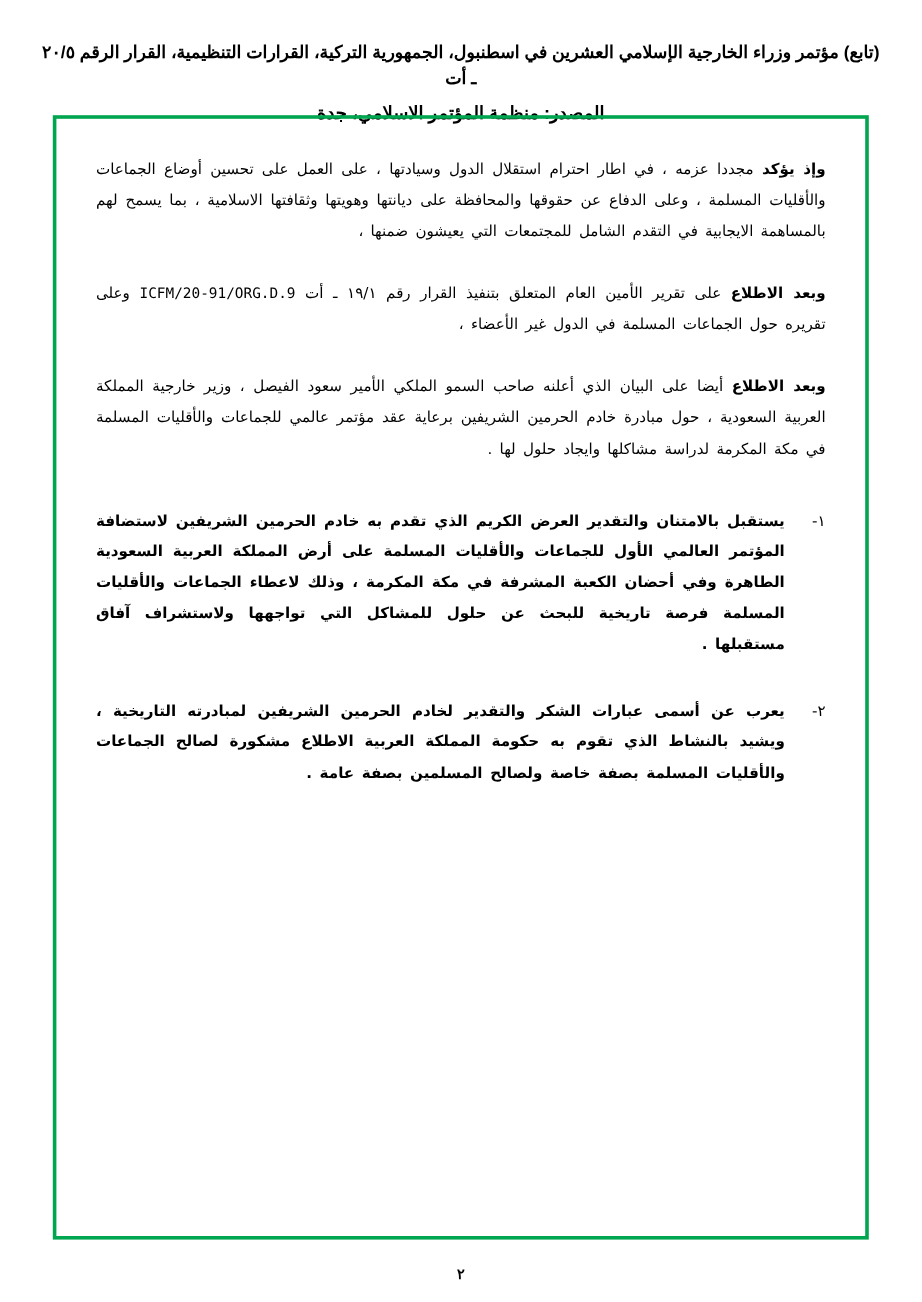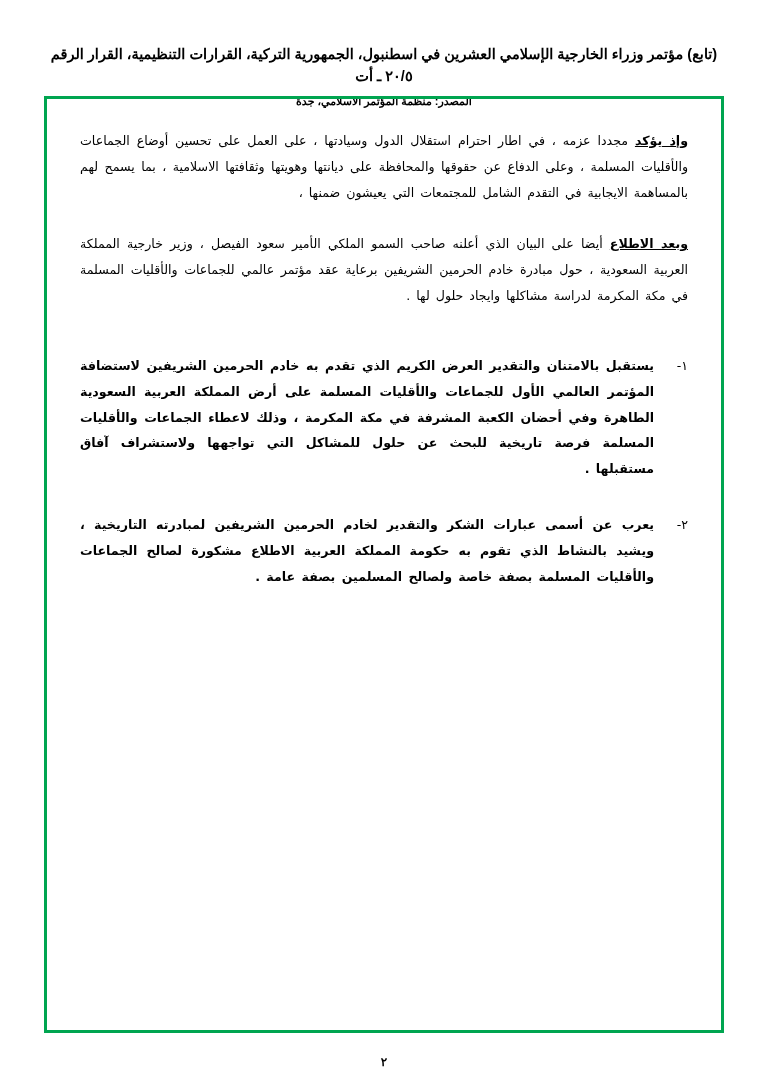--- a/index.html
+++ b/index.html
@@ -13,39 +13,39 @@
     font-family: "Liberation Serif", serif;
     color: #000000;
     position: relative;
     overflow: hidden;
   }
   .page {
     width: 768px;
     height: 1085px;
     position: relative;
     box-sizing: border-box;
-    padding: 14px;
+    padding: 4px;
   }
   .header {
     text-align: center;
     padding: 30px 28px 0 28px;
   }
   .header-title {
     font-family: "Liberation Sans", sans-serif;
     font-weight: bold;
     font-size: 14.5px;
     line-height: 1.5;
     color: #000;
     direction: rtl;
     letter-spacing: -0.2px;
   }
   .header-source {
     font-family: "Liberation Sans", sans-serif;
     font-weight: bold;
-    font-size: 11px;
+    font-size: 15px;
     margin-top: 7px;
     color: #000;
     direction: rtl;
   }
   .frame {
     position: absolute;
     top: 96px;
     right: 44px;
     left: 44px;
     bottom: 52px;
@@ -66,24 +66,23 @@
     font-size: 12.6px;
     line-height: 2.05;
     letter-spacing: 0.6px;
     word-spacing: 2px;
     margin: 0 0 26px 0;
     direction: rtl;
     text-align: justify;
     color: #000;
   }
   .para.gap-big {
-    margin-bottom: 44px;
+    margin-bottom: 34px;
   }
   .lead-underline {
-    text-decoration: underline;
     font-weight: bold;
   }
   .numbered {
     display: flex;
     flex-direction: row;
     direction: rtl;
     margin: 0 0 30px 0;
     align-items: flex-start;
   }
   .num-marker {
@@ -138,20 +137,23 @@
   </div>
 
   <div class="frame"></div>
 
   <div class="body-text">
 
     <p class="para">
       <span class="lead-underline">وإذ يؤكد</span><span> مجددا عزمه ، في اطار احترام استقلال الدول وسيادتها ، على العمل على تحسين أوضاع الجماعات والأقليات المسلمة ، وعلى الدفاع عن حقوقها والمحافظة على ديانتها وهويتها وثقافتها الاسلامية ، بما يسمح لهم بالمساهمة الايجابية في التقدم الشامل للمجتمعات التي يعيشون ضمنها ،</span>
     </p>
 
+    <p class="para">
+      <span class="lead-underline">وبعد الاطلاع</span><span> على تقرير الأمين العام المتعلق بتنفيذ القرار رقم ١٩/١ ـ أت </span><span class="latin">ICFM/20-91/ORG.D.9</span><span> وعلى تقريره حول الجماعات المسلمة في الدول غير الأعضاء ،</span>
+    </p>
 
     <p class="para gap-big">
       <span class="lead-underline">وبعد الاطلاع</span><span> أيضا على البيان الذي أعلنه صاحب السمو الملكي الأمير سعود الفيصل ، وزير خارجية المملكة العربية السعودية ، حول مبادرة خادم الحرمين الشريفين برعاية عقد مؤتمر عالمي للجماعات والأقليات المسلمة في مكة المكرمة لدراسة مشاكلها وايجاد حلول لها .</span>
     </p>
 
     <div class="numbered">
       <div class="num-marker">١-</div>
       <div class="num-body">يستقبل بالامتنان والتقدير العرض الكريم الذي تقدم به خادم الحرمين الشريفين لاستضافة المؤتمر العالمي الأول للجماعات والأقليات المسلمة على أرض المملكة العربية السعودية الطاهرة وفي أحضان الكعبة المشرفة في مكة المكرمة ، وذلك لاعطاء الجماعات والأقليات المسلمة فرصة تاريخية للبحث عن حلول للمشاكل التي تواجهها ولاستشراف آفاق مستقبلها .</div>
     </div>
 

